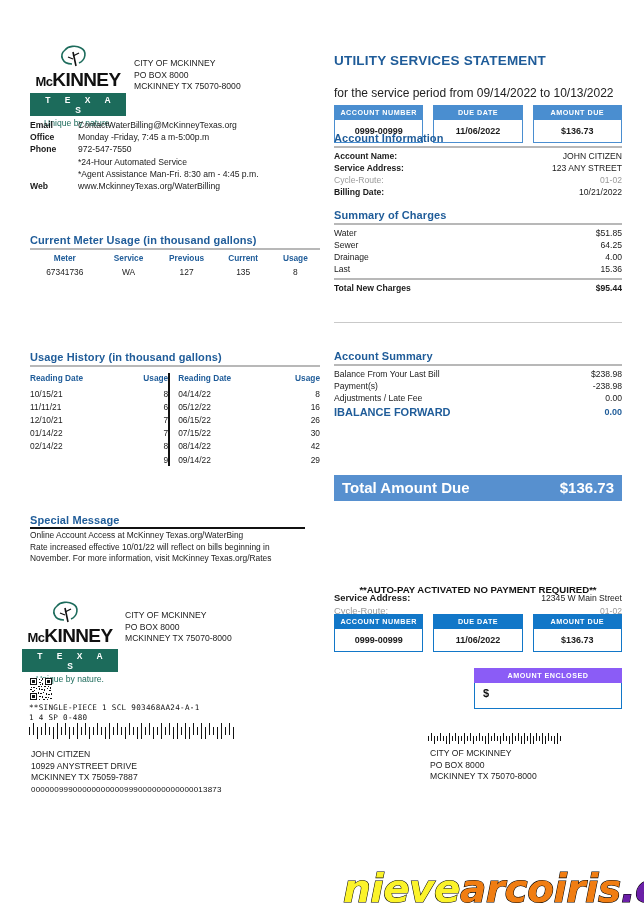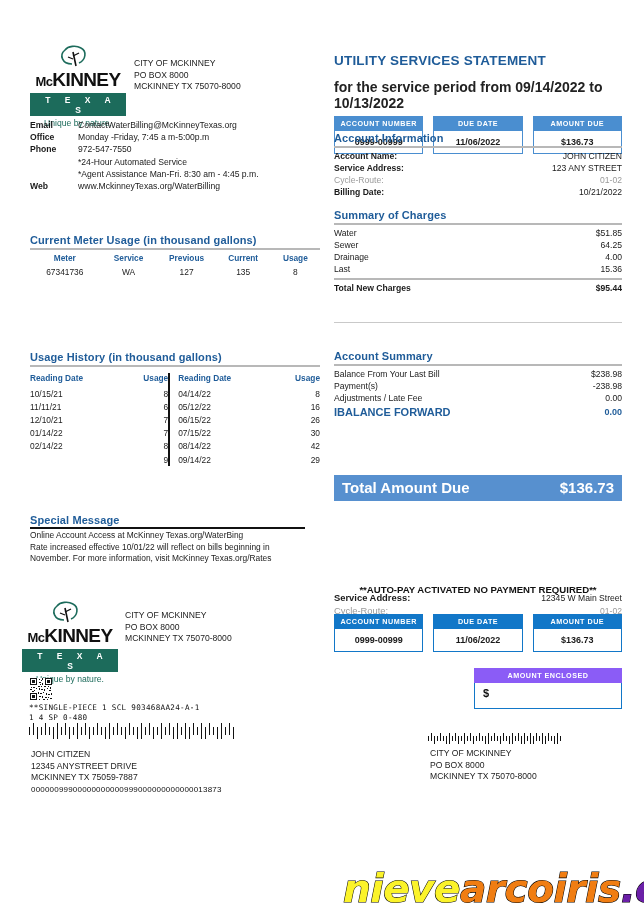--- a/index.html
+++ b/index.html
@@ -48,21 +48,21 @@
   .addr-block { font-size: 8.6px; line-height: 11.5px; color: #222; }
 
   
   .contact { font-size: 8.6px; line-height: 12.2px; }
   .contact .row { display: flex; }
   .contact .lbl { width: 48px; font-weight: bold; }
   .contact .val { flex: 1; }
 
   
   .stmt-title { font-size: 13.5px; font-weight: bold; color: #1F5C99; letter-spacing: .2px; }
-  .stmt-sub { font-size: 14px; color: #222; margin-top: 11px; font-weight: bold; }
+  .stmt-sub { font-size: 12px; color: #222; margin-top: 18px; }
 
   .boxrow { display: flex; gap: 10px; margin-top: 5px; }
   .box { width: 94px; }
   .box.wide { width: 96px; }
   .box-hd {
     background: #4a8ed0; color: #fff; font-size: 7.2px; font-weight: bold;
     text-align: center; letter-spacing: .5px; padding: 3px 0 3px;
   }
   .box-hd.bright { background: #1277c8; }
   .box-bd {
@@ -487,21 +487,21 @@
         <rect x="192" y="0" width="1.3" height="16"></rect>
           <rect x="196" y="4" width="1.3" height="8"></rect>
         <rect x="200" y="0" width="1.3" height="12"></rect>
           <rect x="204" y="4" width="1.3" height="12"></rect>
       </g>
     </svg>
   </div>
 
   <div class="abs addr-block" style="left:31px; top:749px;">
     <div>JOHN CITIZEN</div>
-    <div>12345 ANYSTREET DRIVE</div>
+    <div>10929 ANYSTREET DRIVE</div>
     <div>MCKINNEY TX 75059-7887</div>
   </div>
 
   <div class="abs acctline" style="left:31px; top:785px;">00000099900000000000999000000000000013873</div>
 
   <div class="abs autopay" style="left:334px; top:560px; width:288px;margin-top:24px;">**AUTO-PAY ACTIVATED NO PAYMENT REQUIRED**</div>
 
   <div class="abs" style="left:334px; top:592px; width:288px;">
     <div class="kv">
       <span class="k" style="font-size:9.4px;">Service Address:</span>

